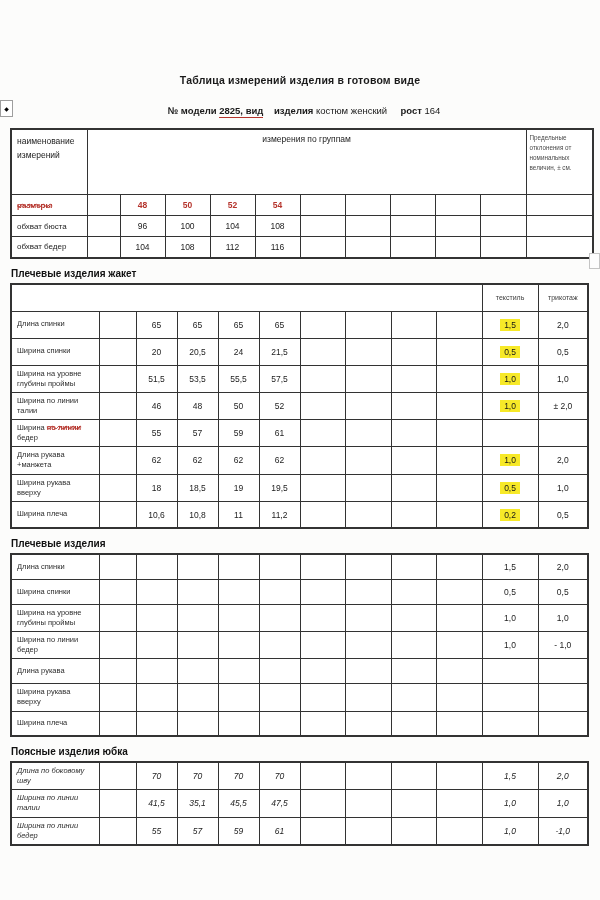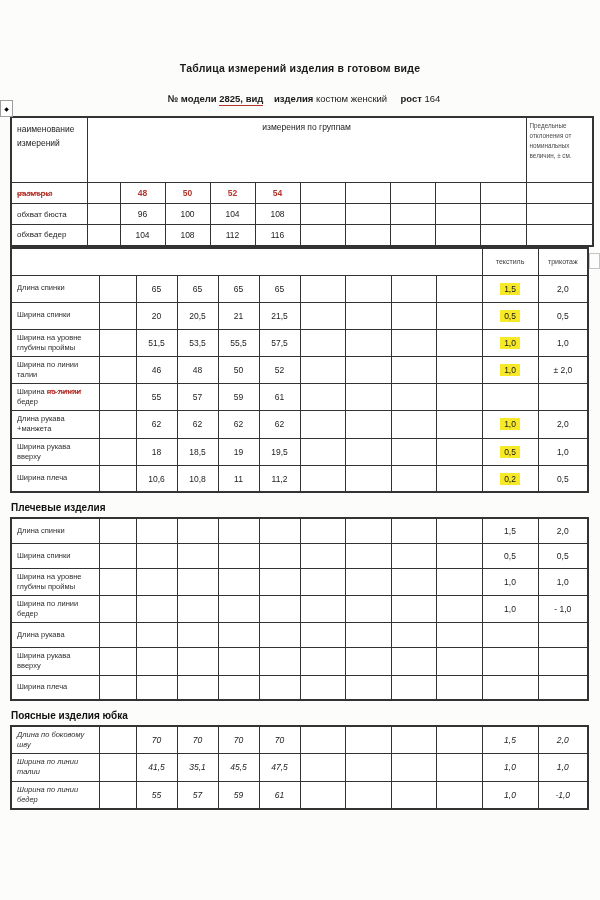--- a/index.html
+++ b/index.html
@@ -10,21 +10,21 @@
   }
   .page {
     position:relative;
     width:600px; height:900px;
     background:#fcfcfb;
     overflow:hidden;
     color:#1c1c1c;
   }
   .doc-title {
     font-size:10.5px; font-weight:bold; text-align:center;
-    margin:0; padding-top:62px; letter-spacing:.2px; color:#1a1a1a;
+    margin:12px; padding-top:62px; letter-spacing:.2px; color:#1a1a1a;
   }
   .subtitle {
     font-size:9.5px; text-align:center; margin:19px 0 0 0; color:#1a1a1a;
   }
   .subtitle .b { font-weight:bold;padding-left:8px; }
   .subtitle .redline {
     border-bottom:1.5px solid #b5342c; padding-bottom:1px; font-weight:bold;
   }
   table {
     border-collapse:collapse; table-layout:fixed;
@@ -152,20 +152,21 @@
           <td></td>
           <td></td>
           <td></td>
           <td></td>
           <td></td>
           <td></td>
         </tr>
       </tbody>
   </table>
 
+  <h2 class="sec-title">Плечевые изделия жакет</h2>
   <table class="sec">
     <colgroup>
       <col style="width:88px">
         <col style="width:37px">
       <col style="width:41px">
         <col style="width:41px">
         <col style="width:41px">
         <col style="width:41px">
       <col style="width:45px">
         <col style="width:46px">
@@ -194,21 +195,21 @@
           <td></td>
           <td></td>
           <td class="tex"><span class="hl">1,5</span></td>
           <td class="knit">2,0</td>
         </tr>
         <tr>
           <td class="lbl">Ширина спинки</td>
           <td></td>
           <td class="val">20</td>
           <td class="val">20,5</td>
-          <td class="val">21</td>
+          <td class="val">24</td>
           <td class="val">21,5</td>
           <td></td>
           <td></td>
           <td></td>
           <td></td>
           <td class="tex"><span class="hl">0,5</span></td>
           <td class="knit">0,5</td>
         </tr>
         <tr>
           <td class="lbl">Ширина на уровне глубины проймы</td>

